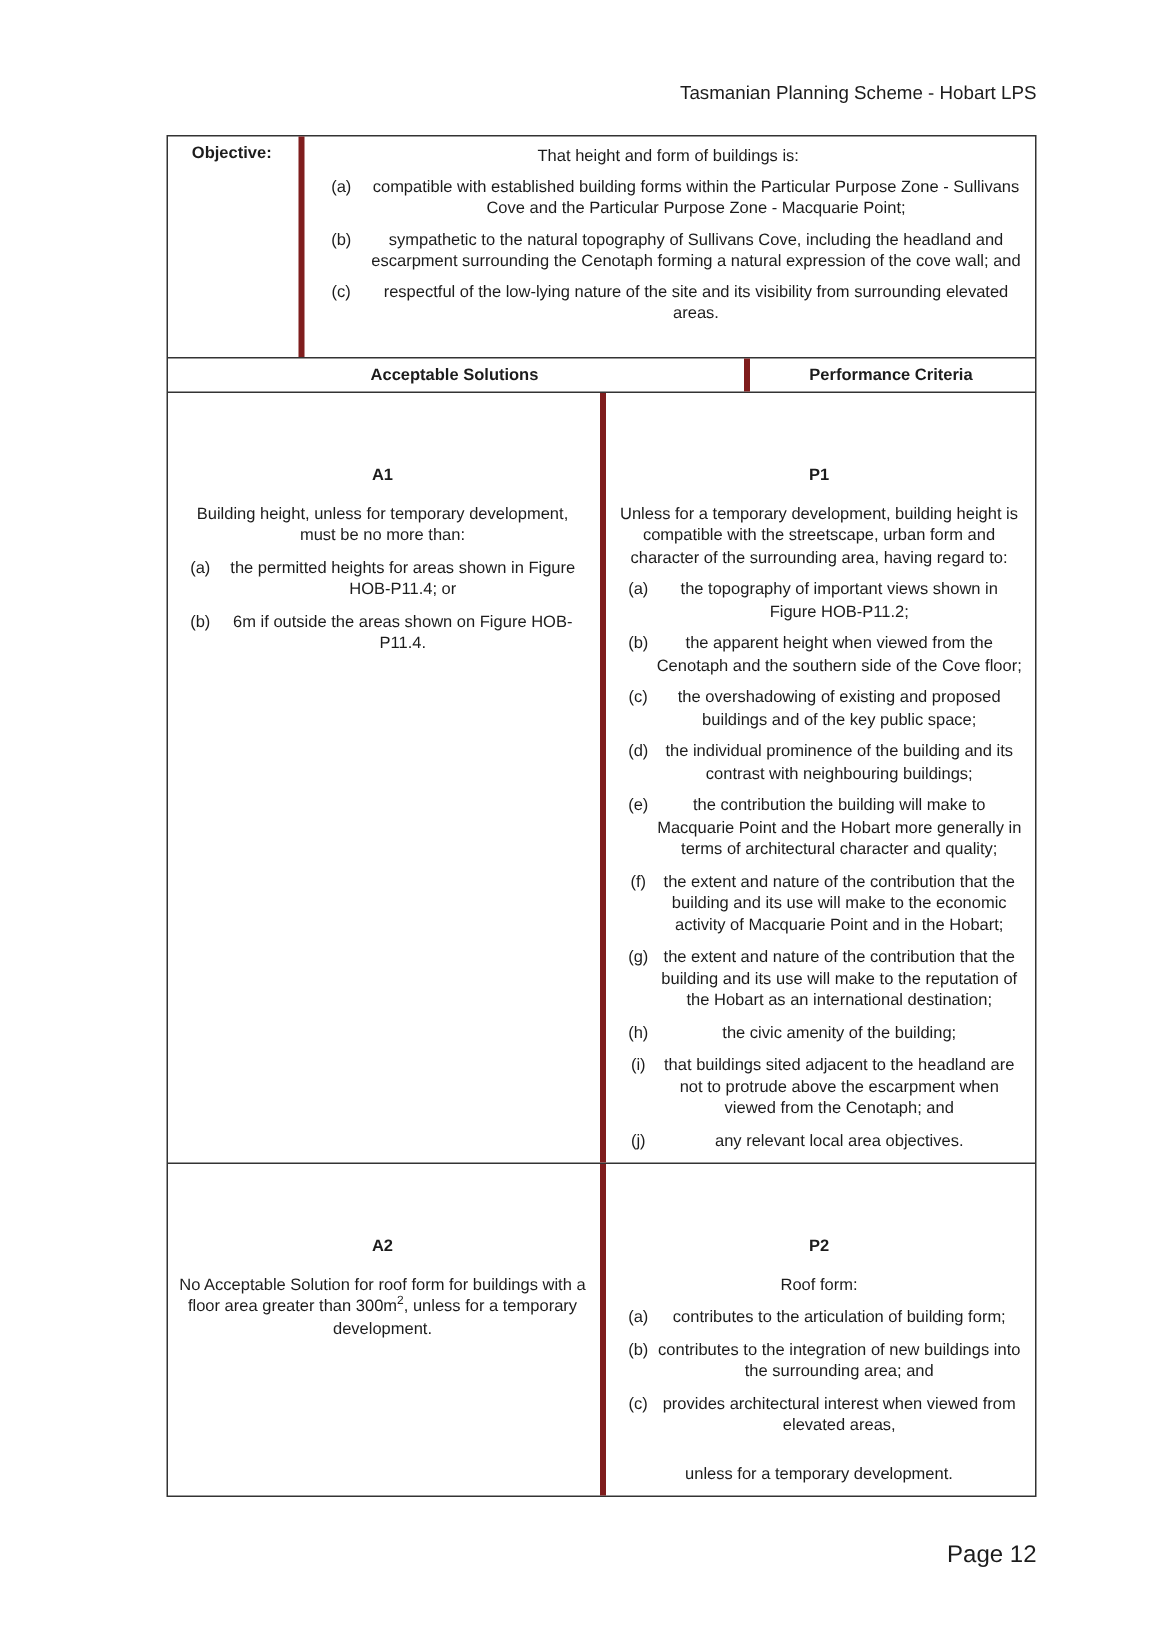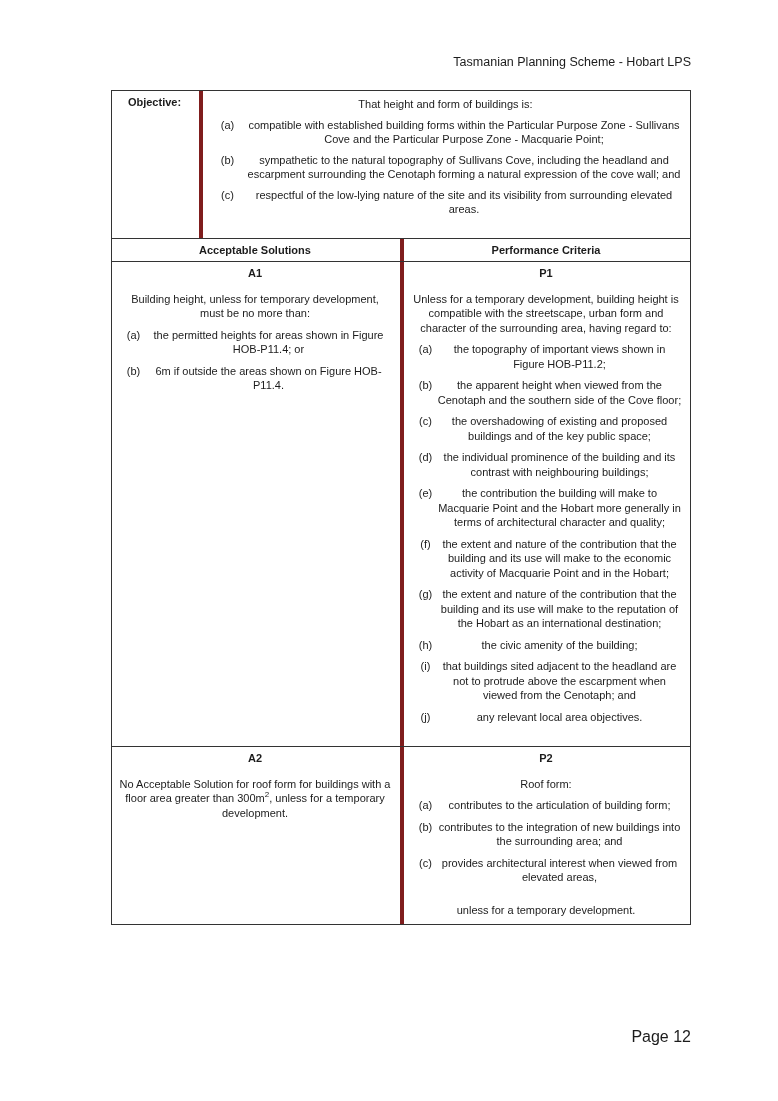--- a/index.html
+++ b/index.html
@@ -34,28 +34,28 @@
 
   
   .objective-row { min-height: 147px; }
   .obj-label-cell { width: 87px; flex: 0 0 87px; }
   .obj-content-cell { flex: 1 1 auto; padding-top: 6px; }
   .obj-content-cell .intro { margin-bottom: 5px; }
   .obj-list .list-item { display: grid; grid-template-columns: 37px 1fr; margin-top: 6px; }
 
   
   .colhead-row { min-height: 23px; }
-  .colhead-row .cell { padding: 4px 8px 3px 6px; }
+  .colhead-row .cell { padding: 4px 8px 3px 6px; margin-left: 48px; }
 
   
   .left-cell  { width: 288px; flex: 0 0 288px; }
   .right-cell { flex: 1 1 auto; }
   .row-1 { min-height: 485px; }
   .row-2 { min-height: 177px; }
-  .cell-id { font-weight: bold; margin-bottom: 11px; }
+  .cell-id { font-weight: bold; margin-bottom: 11px; margin-top: 44px; }
   .cell-intro { margin-bottom: 5px; }
   .ap-list .list-item { display: grid; grid-template-columns: 23px 1fr; margin: 7px 0 0 4px; }
   .cell-outro { margin-top: 18px; }
   sup { font-size: 8px; line-height: 0; vertical-align: super; }
 
   .doc-footer {
     position: absolute;
     top: 1028px; right: 87px;
     font-size: 16px;
     white-space: nowrap;

